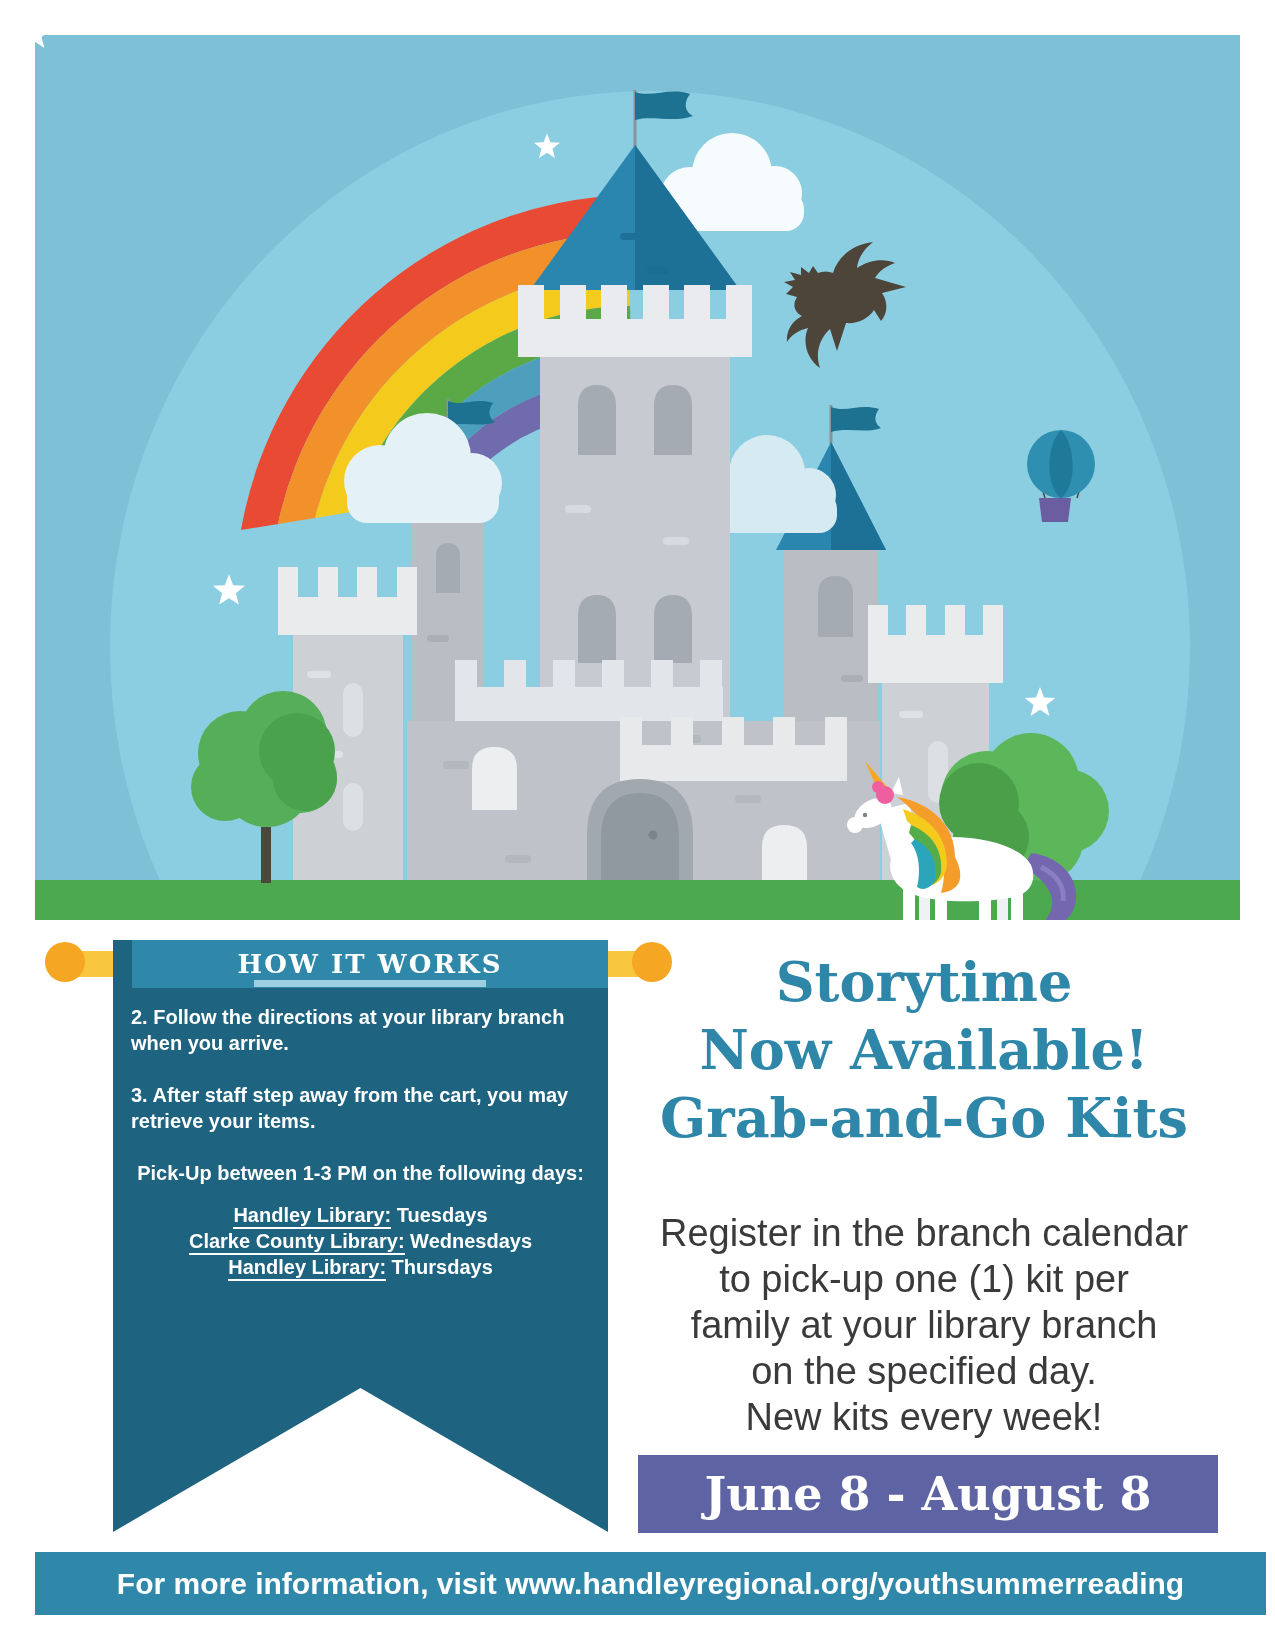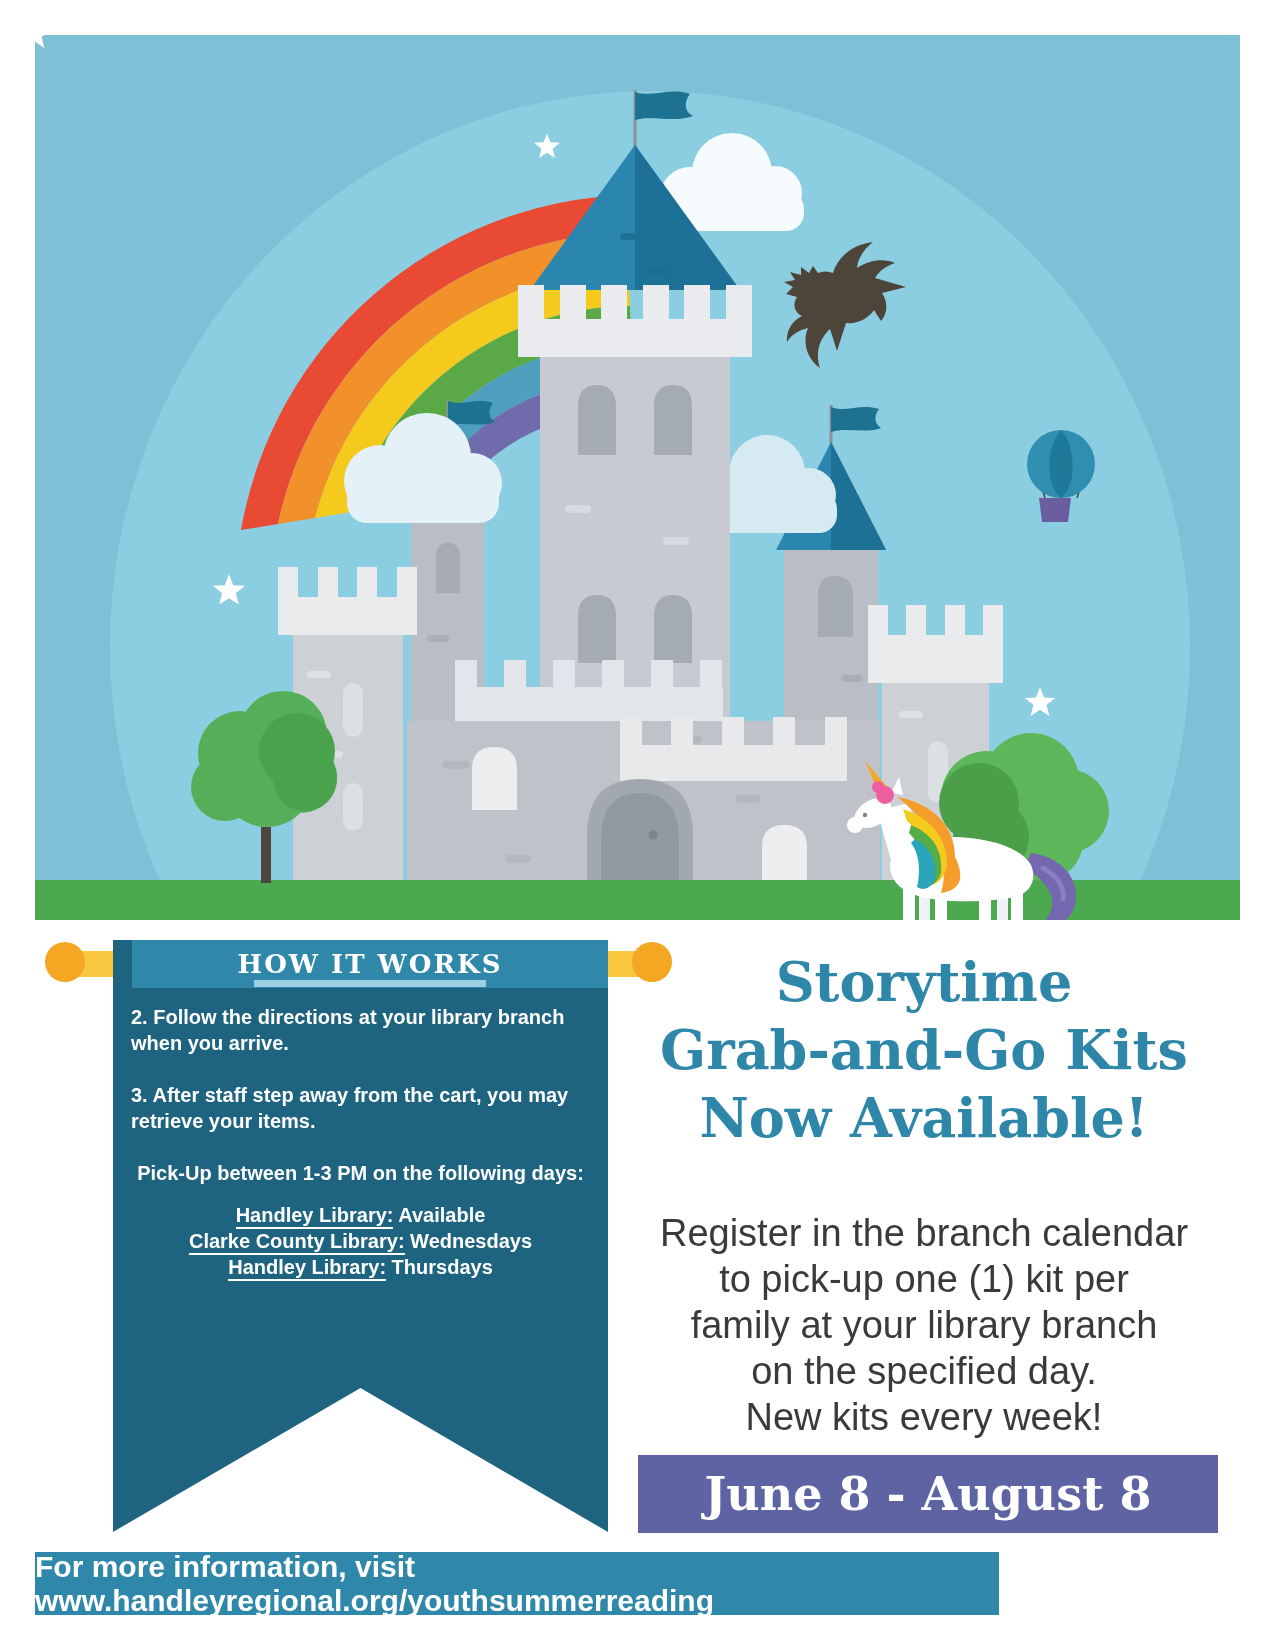--- a/index.html
+++ b/index.html
@@ -29,21 +29,21 @@
   
   .announce{position:absolute;left:608px;top:0;width:632px;text-align:center;}
   .announce-title{position:absolute;left:0;top:948px;width:632px;
         font-family:"DejaVu Serif",serif;font-weight:bold;font-size:54px;line-height:68px;color:#2E86A8;}
   .announce-body{position:absolute;left:0;top:1210px;width:632px;
         font-size:38px;line-height:46px;color:#3A3A3C;font-weight:normal;}
   .date-banner{position:absolute;left:638px;top:1455px;width:580px;height:78px;background:#5E64A3;
         display:flex;align-items:center;justify-content:center;z-index:2;
         font-family:"DejaVu Serif",serif;font-weight:bold;font-size:46px;color:#fff;}
   
-  .footer-bar{position:absolute;left:35px;top:1552px;width:964px;height:63px;background:#2F88A9;
+  .footer-bar{position:absolute;left:35px;top:1552px;width:1231px;height:63px;background:#2F88A9;
         display:flex;align-items:center;justify-content:center;
         font-size:30px;font-weight:bold;color:#fff;}
 </style>
 </head>
 <body>
 
 <div class="page">
 
   <div class="illustration">
     <svg width="1205" height="885" viewBox="0 0 1205 885">
@@ -293,32 +293,32 @@
   <div class="ribbon">
     <div class="ribbon-header">
       <span class="ribbon-title">HOW IT WORKS</span>
       <div class="ribbon-underline"></div>
     </div>
     <div class="ribbon-body">
       <p class="ribbon-step">2. Follow the directions at your library branch when you arrive.</p>
       <p class="ribbon-step">3. After staff step away from the cart, you may retrieve your items.</p>
       <p class="ribbon-pickup">Pick-Up between 1-3 PM on the following days:</p>
       <div class="ribbon-schedule">
-        <div class="ribbon-sched-line"><span class="lib-name">Handley Library:</span><span> Available</span></div>
+        <div class="ribbon-sched-line"><span class="lib-name">Handley Library:</span><span> Tuesdays</span></div>
         <div class="ribbon-sched-line"><span class="lib-name">Clarke County Library:</span><span> Wednesdays</span></div>
         <div class="ribbon-sched-line"><span class="lib-name">Handley Library:</span><span> Thursdays</span></div>
       </div>
     </div>
   </div>
 
   <div class="announce">
     <div class="announce-title">
       <div>Storytime</div>
+      <div>Now Available!</div>
       <div>Grab-and-Go Kits</div>
-      <div>Now Available!</div>
     </div>
     <div class="announce-body">
       <div>Register in the branch calendar</div>
       <div>to pick-up one (1) kit per</div>
       <div>family at your library branch</div>
       <div>on the specified day.</div>
       <div>New kits every week!</div>
     </div>
   </div>
   <div class="date-banner">

